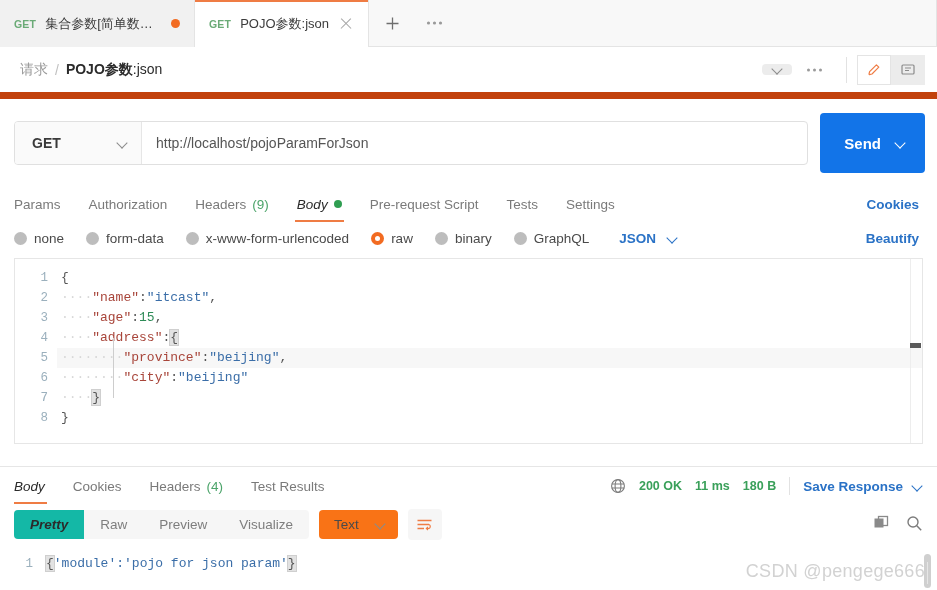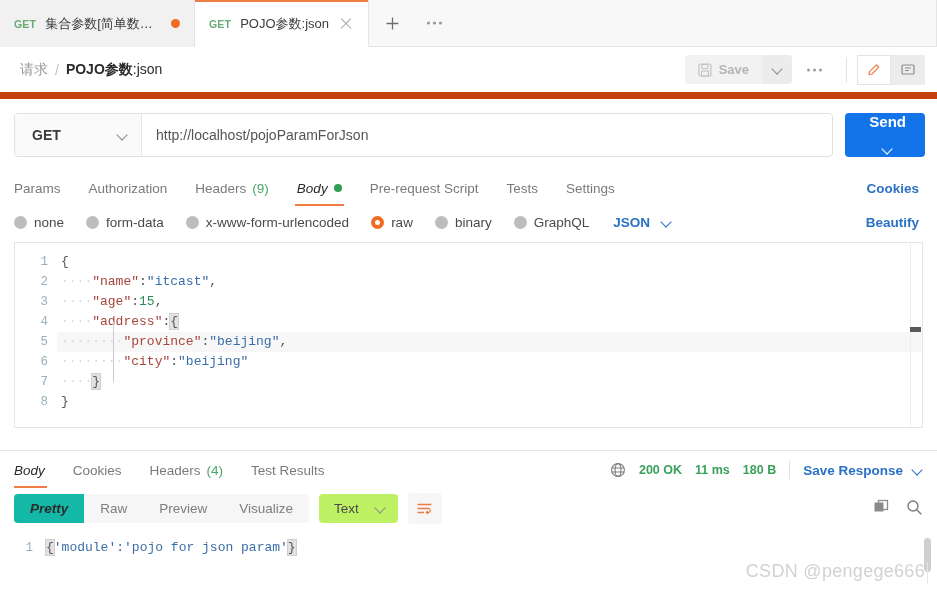--- a/index.html
+++ b/index.html
@@ -122,21 +122,21 @@
     padding: 0 13px 0 17px; background:#fafafa; border-right:1px solid #e6e6e6;
     font-size:14px; font-weight:700; color:#3a3a3a; cursor:pointer;
   }
   .url-input {
     flex:1; border:none; outline:none; background:transparent;
     padding: 0 14px; font-size:14px; color:#555; font-family:"Liberation Sans", sans-serif;
   }
   .send-btn {
     display:flex; align-items:center; gap:14px;
     background:#1274e8; color:#fff; border:none; border-radius:4px;
-    height:44px; padding: 0 19px 0 24px; font-size:15px; font-weight:700; cursor:pointer;flex-direction:column;
+    height:60px; padding: 0 19px 0 24px; font-size:15px; font-weight:700; cursor:pointer;
   }
   .send-btn .chev::after { border-color:#fff; }
 
   
   .req-tabs {
     display:flex; align-items:center; gap:0;
     padding: 0 14px; height:34px; position:relative;
   }
   .rtab {
     font-size:13.5px; color:#7a7a7a; padding: 0 14px; height:34px;
@@ -160,21 +160,21 @@
   .radio-item { display:flex; align-items:center; gap:7px; margin-right:22px; cursor:pointer; }
   .radio {
     width:13px; height:13px; border-radius:50%; background:#bdbdbd; position:relative;
   }
   .radio.on { background:#f26b21; }
   .radio.on::after {
     content:""; position:absolute; left:4px; top:4px; width:5px; height:5px;
     border-radius:50%; background:#fff;
   }
   .radio-label { font-size:13.5px; color:#4a4a4a; }
-  .json-sel { display:flex; align-items:center; gap:11px; cursor:pointer; margin-left:2px; }
+  .json-sel { display:flex; align-items:center; gap:11px; cursor:pointer; margin-left:8px; }
   .json-sel .txt { color:#2a72c6; font-size:13.5px; font-weight:700; }
   .json-sel .chev::after { border-color:#2a72c6; }
 
   
   .editor {
     margin: 0 14px; border:1px solid #e6e6e6; border-top:1px solid #e6e6e6;
     height:186px; display:flex; position:relative; background:#fff; overflow:hidden;
   }
   .gutter {
     width:42px; flex:none; padding-top:9px; text-align:right; padding-right:9px;
@@ -221,21 +221,21 @@
 
   .resp-toolbar { display:flex; align-items:center; gap:10px; padding: 4px 14px 8px 14px; }
   .seg {
     display:flex; align-items:center; background:#f6f6f6; border-radius:4px; overflow:hidden;
   }
   .seg-item {
     padding: 7px 16px; font-size:13.5px; color:#7e7e7e; cursor:pointer;
   }
   .seg-item.active { background:#14b8a6; color:#2b2b2b; font-weight:700;font-style:italic; }
   .text-sel {
-    display:flex; align-items:center; gap:16px; background:#bef264; border-radius:4px;
+    display:flex; align-items:center; gap:16px; background:#f97316; border-radius:4px;
     padding: 7px 12px 7px 15px; cursor:pointer;
   }
   .text-sel .txt { font-size:13.5px; color:#4a4a4a; }
   .wrap-btn {
     width:34px; height:31px; background:#f6f6f6; border-radius:4px;
     display:flex; align-items:center; justify-content:center; cursor:pointer;
   }
   .resp-icons { margin-left:auto; display:flex; align-items:center; gap:16px; }
 
   .resp-body { position:relative; padding: 4px 0 0 0; }
@@ -291,28 +291,20 @@
 
   <div class="req-head">
     <div class="breadcrumb">
       <span class="bc-folder">请求</span>
       <span class="bc-sep">/</span>
       <span class="bc-name"><span>POJO参数</span><span class="thin">:json</span></span>
     </div>
 
     <div class="req-head-right">
       <div class="save-grp">
-        <button class="save-btn">
-          <svg width="14" height="14" viewBox="0 0 14 14">
-            <rect x="1" y="1" width="12" height="12" rx="1.5" fill="none" stroke="#c4c4c4" stroke-width="1.2"></rect>
-            <rect x="4" y="1.6" width="6" height="4" fill="none" stroke="#c4c4c4" stroke-width="1.1"></rect>
-            <rect x="3.5" y="8" width="7" height="5" fill="none" stroke="#c4c4c4" stroke-width="1.1"></rect>
-          </svg>
-          <span>Save</span>
-        </button>
         <div class="save-caret">
           <span class="chev"></span>
         </div>
       </div>
 
       <div class="dots-btn">
         <svg width="17" height="6" viewBox="0 0 17 6">
           <circle cx="2.5" cy="3" r="1.5" fill="#9a9a9a"></circle>
           <circle cx="8.5" cy="3" r="1.5" fill="#9a9a9a"></circle>
           <circle cx="14.5" cy="3" r="1.5" fill="#9a9a9a"></circle>

